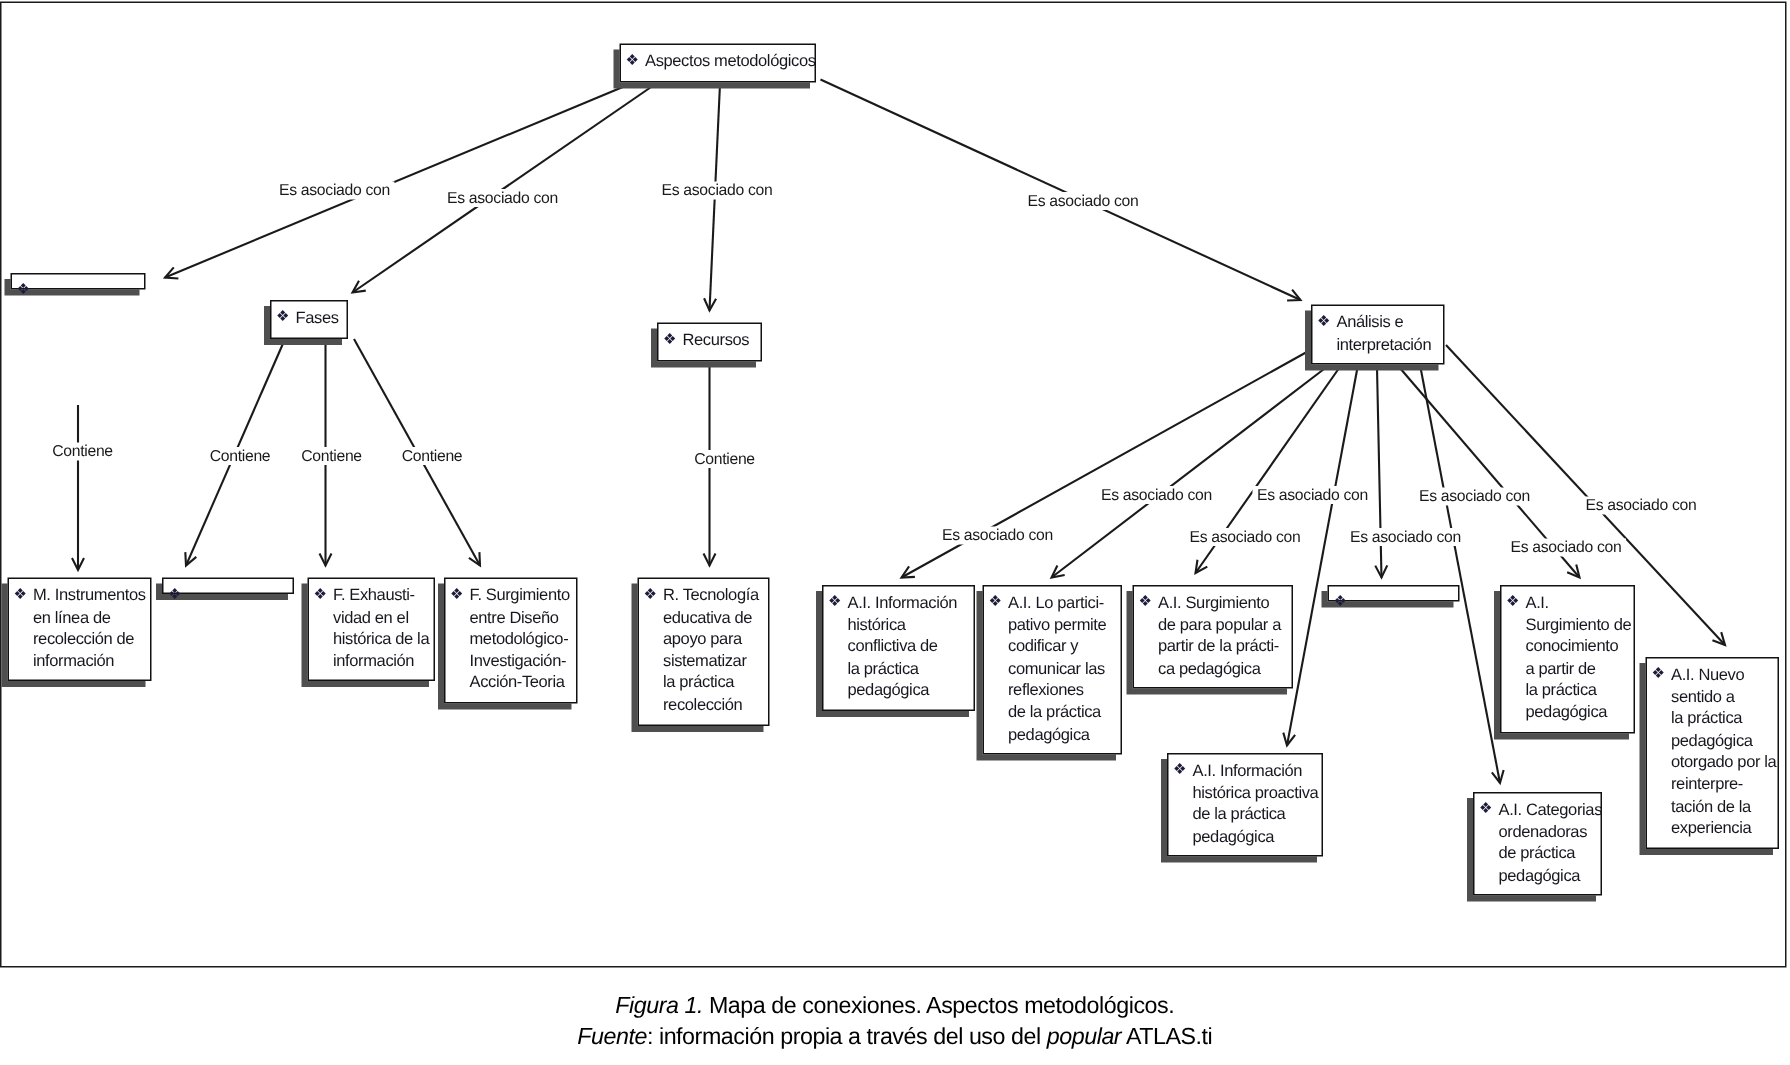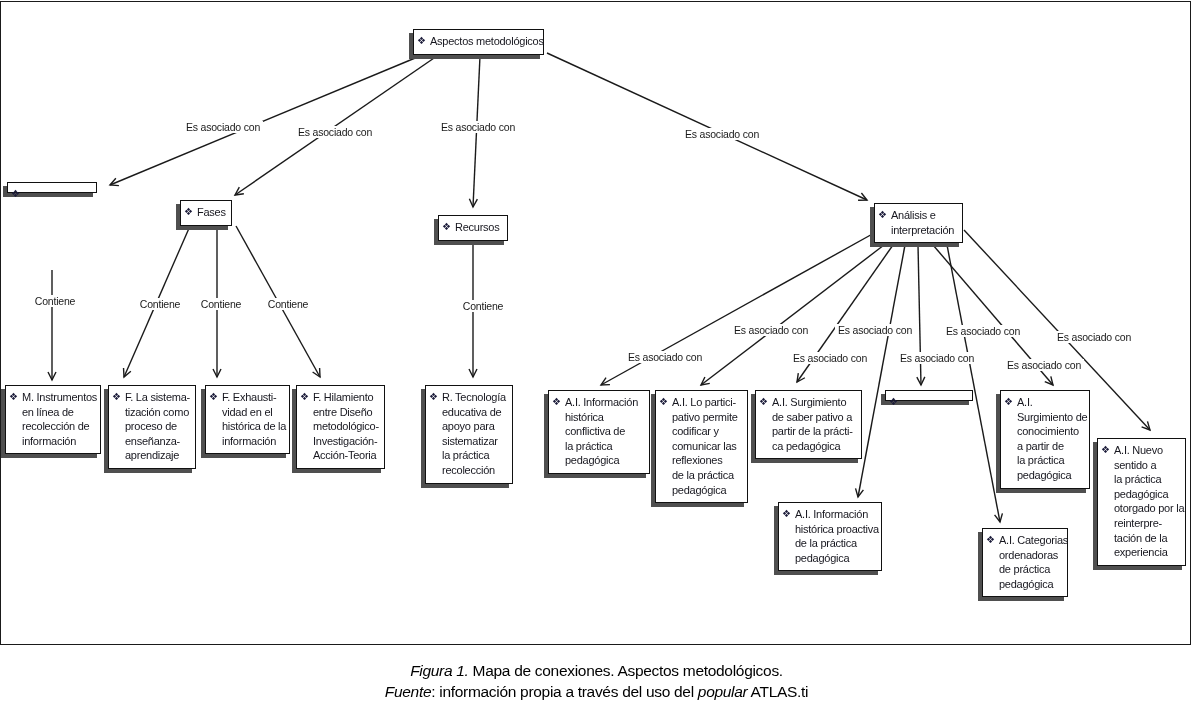--- a/index.html
+++ b/index.html
@@ -89,36 +89,31 @@
   </div>
   <div class="node" style="left:5px;top:385px;width:96px">
     <span class="icon">❖</span>
     <span class="ntext">M. Instrumentos
 en línea de
 recolección de
 información</span>
   </div>
   <div class="node" style="left:108px;top:385px;width:88px">
     <span class="icon">❖</span>
-    <span class="ntext">F. La sistema-
-tización como
-proceso de
-enseñanza-
-aprendizaje</span>
   </div>
   <div class="node" style="left:205px;top:385px;width:85px">
     <span class="icon">❖</span>
     <span class="ntext">F. Exhausti-
 vidad en el
 histórica de la
 información</span>
   </div>
   <div class="node" style="left:296px;top:385px;width:89px">
     <span class="icon">❖</span>
-    <span class="ntext">F. Hilamiento
+    <span class="ntext">F. Surgimiento
 entre Diseño
 metodológico-
 Investigación-
 Acción-Teoria</span>
   </div>
   <div class="node" style="left:425px;top:385px;width:88px">
     <span class="icon">❖</span>
     <span class="ntext">R. Tecnología
 educativa de
 apoyo para
@@ -140,21 +135,21 @@
 pativo permite
 codificar y
 comunicar las
 reflexiones
 de la práctica
 pedagógica</span>
   </div>
   <div class="node" style="left:755px;top:390px;width:107px">
     <span class="icon">❖</span>
     <span class="ntext">A.I. Surgimiento
-de saber pativo a
+de para popular a
 partir de la prácti-
 ca pedagógica</span>
   </div>
   <div class="node" style="left:885px;top:390px;width:88px">
     <span class="icon">❖</span>
   </div>
   <div class="node" style="left:778px;top:502px;width:104px">
     <span class="icon">❖</span>
     <span class="ntext">A.I. Información
 histórica proactiva

